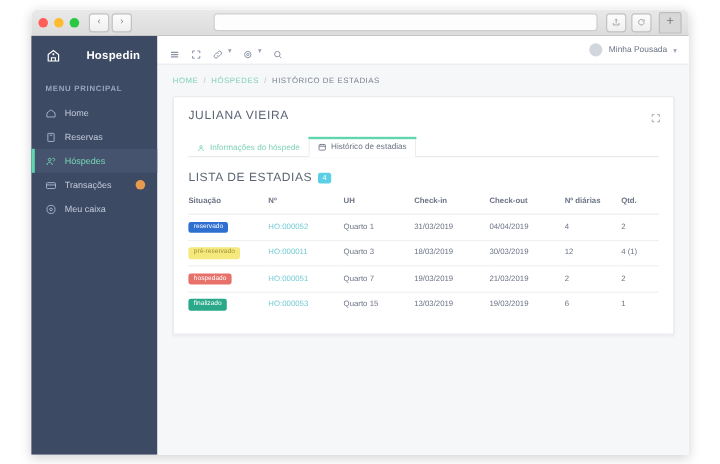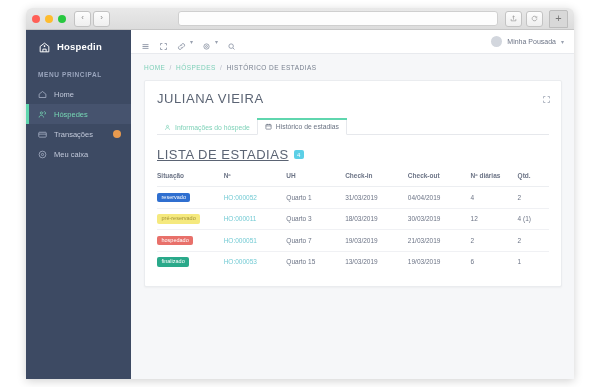--- a/index.html
+++ b/index.html
@@ -102,21 +102,21 @@
   .sidebar {
     width: 105px;
     background: #3d4a63;
     color: #c7cede;
     flex-shrink: 0;
     position: relative;
   }
   .brand {
     display: flex;
     align-items: center;
-    gap: 6px;
+    gap: 21px;
     padding: 10px 0 10px 12px;
   }
   .brand-mark { width: 13px; height: 13px; color: #ffffff; }
   .brand-name {
     font-size: 9.5px;
     font-weight: bold;
     color: #ffffff;
     letter-spacing: .2px;
   }
   .menu-title {
@@ -205,21 +205,21 @@
   .card {
     background: #ffffff;
     border: 1px solid #eaecef;
     border-radius: 2px;
     box-shadow: 0 1px 2px rgba(0,0,0,.04);
     padding: 10px 12px 14px 12px;
     position: relative;
     min-height: 160px;
   }
   .card-title {
-    font-size: 13px;
+    font-size: 10px;
     letter-spacing: .55px;
     color: #5b6474;
     margin-bottom: 11px;
   }
   .expand-icon {
     position: absolute;
     right: 10px; top: 9px;
     width: 9px; height: 9px;
     color: #9aa1b0;
   }
@@ -256,24 +256,23 @@
     background: #5fd6ae;
   }
 
   .list-head {
     display: flex;
     align-items: center;
     gap: 5px;
     margin-bottom: 10px;
   }
   .list-title {
-    font-size: 13px;
+    font-size: 10px;
     letter-spacing: .5px;
     color: #5b6474;
-    text-decoration: underline;
   }
   .count-badge {
     background: #5ccfe6;
     color: #ffffff;
     font-size: 6px;
     padding: 1.5px 3.5px;
     border-radius: 2px;
     line-height: 1;
   }
 
@@ -370,20 +369,29 @@
           <span class="nav-ico">
             <svg width="9" height="9" viewBox="0 0 24 24" fill="none" stroke="currentColor" stroke-width="2">
               <path d="M3 11l9-7 9 7v9H3z"></path>
             </svg>
           </span>
           <span>Home</span>
         </div>
 
 
 
+        <div class="nav-item">
+          <span class="nav-ico">
+            <svg width="9" height="9" viewBox="0 0 24 24" fill="none" stroke="currentColor" stroke-width="2">
+              <rect x="5" y="3" width="14" height="18" rx="1"></rect>
+                <path d="M9 7h6"></path>
+            </svg>
+          </span>
+          <span>Reservas</span>
+        </div>
 
         <div class="nav-item active">
           <span class="nav-ico">
             <svg width="9" height="9" viewBox="0 0 24 24" fill="none" stroke="currentColor" stroke-width="2">
               <circle cx="9" cy="8" r="3"></circle>
                 <path d="M3 20c0-3.3 2.7-6 6-6s6 2.7 6 6"></path>
                 <path d="M17 11a3 3 0 1 0-2-5"></path>
             </svg>
           </span>
           <span>Hóspedes</span>

